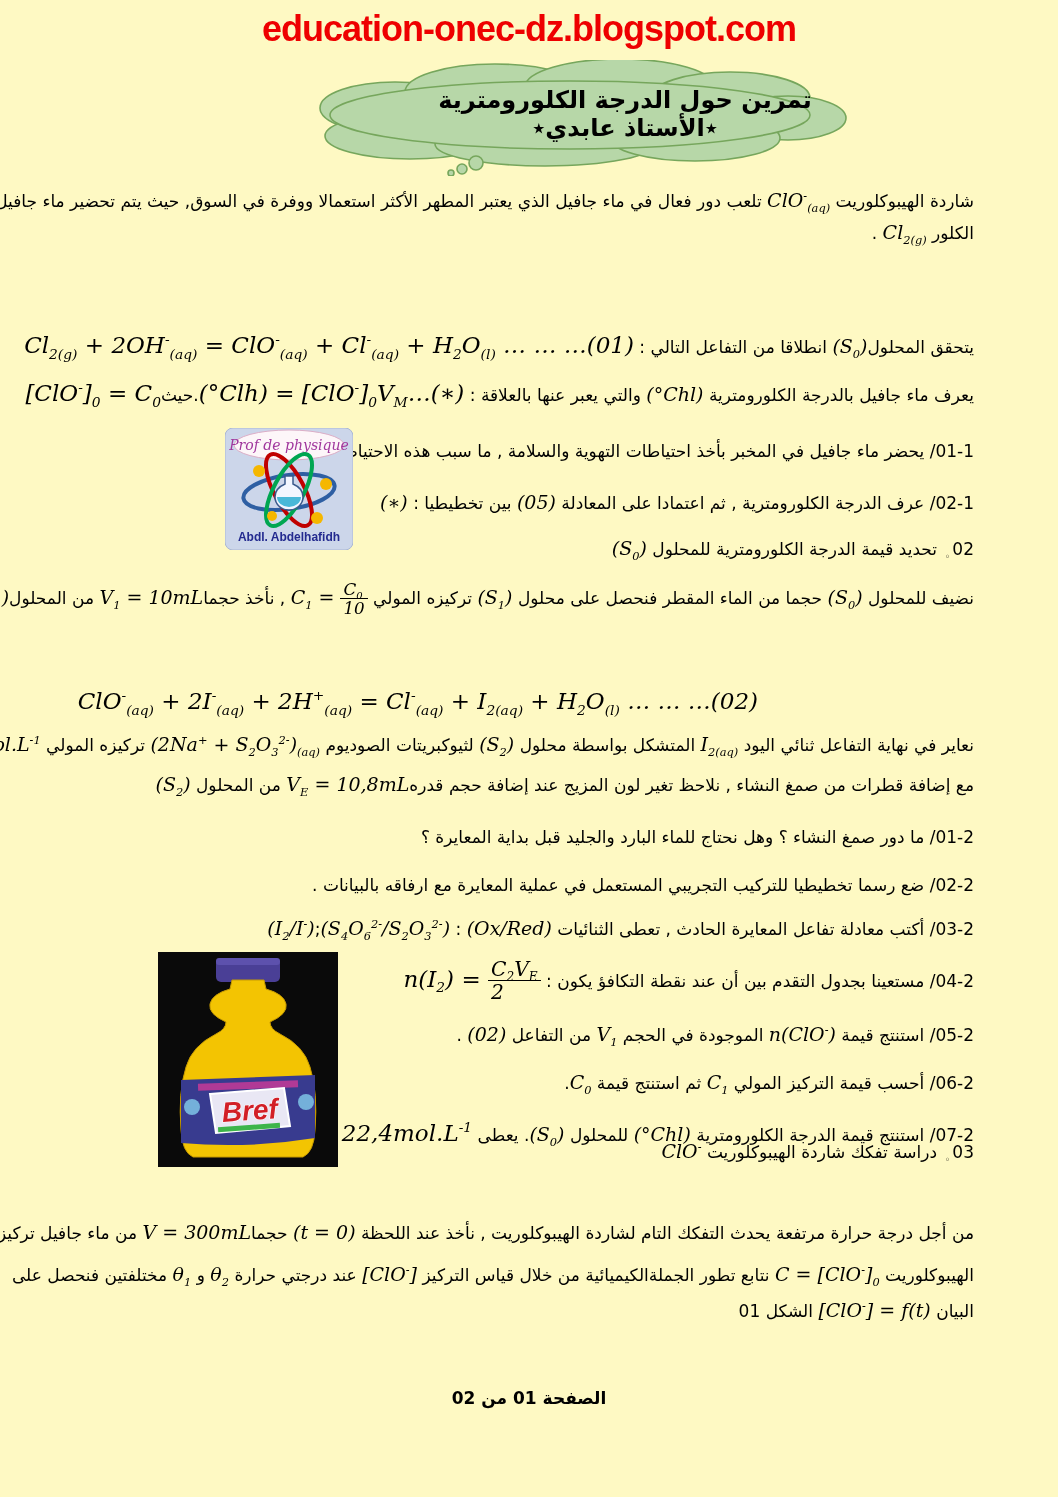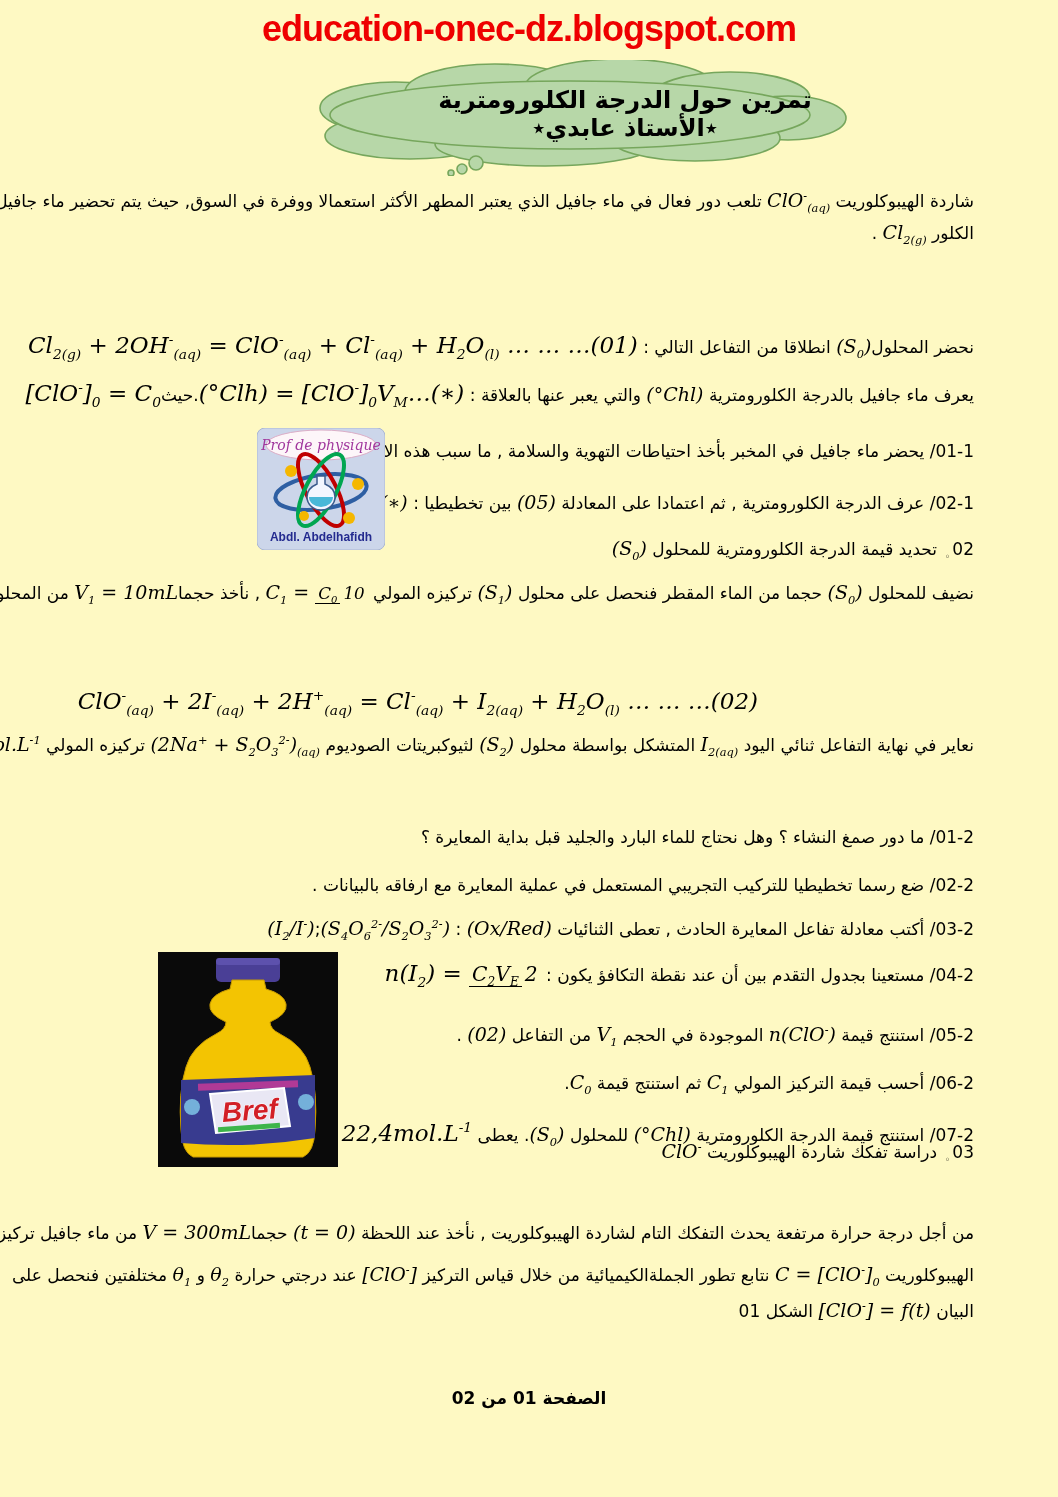--- a/index.html
+++ b/index.html
@@ -14,37 +14,37 @@
         font-weight:bold;font-size:24px;direction:rtl;}
   .line{position:absolute;right:84px;white-space:nowrap;font-size:17px;line-height:1.35;}
   .ar{}
   .math{direction:ltr;display:inline-block;font-family:"DejaVu Serif",serif;
         font-style:italic;font-size:19px;}
   .math.big{font-size:23px;}
   .math sub,.math sup{font-size:60%;line-height:0;}
   .qlabel{display:inline-block;font-size:17px;}
   .qlabel bdi{display:inline-block;direction:ltr;}
   .ordc{display:inline-block;font-size:10px;vertical-align:-5px;padding:0 2px;}
-  .frac{display:inline-flex;flex-direction:row;vertical-align:middle;
+  .frac{display:inline-flex;flex-direction:column;vertical-align:middle;
         line-height:1.1;font-size:88%;}
   .frac .fnum{border-bottom:1.4px solid #000;padding:0 3px;}
   .frac .fden{padding:0 3px;}
   
   #p1l1{top:188px} #p1l2{top:220px}
   #s1h{top:286px}  #eq1{top:330px}  #eqstar{top:378px}
   #q11{top:440px}  #q12{top:490px}
   #s2h{top:536px}  #dil1{top:580px} #dil2{top:640px}
   #eq2{top:686px;right:300px}
   #tit1{top:732px} #tit2{top:772px}
   #q21{top:826px}  #q22{top:874px}  #q23{top:916px}  #q24{top:958px}
   #q25{top:1022px} #q26{top:1070px} #q27{top:1118px}
   #s3h{top:1139px} #s31{top:1220px} #s32{top:1262px} #s33{top:1298px}
   .footer{position:absolute;top:1388px;left:0;right:0;text-align:center;
         font-weight:bold;font-size:17px;}
-  .logo-box{position:absolute;left:225px;top:428px;width:128px;height:122px;margin-left:32px;}
+  .logo-box{position:absolute;left:225px;top:428px;width:128px;height:122px;}
   .bottle-box{position:absolute;left:158px;top:952px;width:180px;height:215px;}
 </style>
 </head>
 <body>
 
 <div class="page">
 
   <div class="site-header" style="color:#ee0000">education-onec-dz.blogspot.com</div>
 
   <div class="banner">
@@ -62,31 +62,32 @@
         <circle cx="186" cy="103" r="7"></circle>
         <circle cx="172" cy="109" r="5"></circle>
         <circle cx="161" cy="113" r="3"></circle>
       </g>
     </svg>
     <div class="banner-title">تمرين حول الدرجة الكلورومترية ٭الأستاذ عابدي٭</div>
   </div>
 
   <div class="line" id="p1l1"><span class="ar">شاردة الهيبوكلوريت </span><span class="math" dir="ltr">ClO<sup>-</sup><sub>(aq)</sub></span><span class="ar"> تلعب دور فعال في ماء جافيل الذي يعتبر المطهر الأكثر استعمالا ووفرة في السوق, حيث يتم تحضير ماء جافيل انطلاقا من غاز ثنائي</span></div>
   <div class="line" id="p1l2"><span class="ar">الكلور </span><span class="math" dir="ltr">Cl<sub>2(g)</sub></span><span class="ar"> .</span></div>
-  <div class="line" id="eq1"><span class="ar">نحضر المحلول</span><span class="math" dir="ltr">(S<sub>0</sub>)</span><span class="ar"> انطلاقا من التفاعل التالي : </span><span class="math big" dir="ltr">Cl<sub>2(g)</sub> + 2OH<sup>-</sup><sub>(aq)</sub> = ClO<sup>-</sup><sub>(aq)</sub> + Cl<sup>-</sup><sub>(aq)</sub> + H<sub>2</sub>O<sub>(l)</sub> … … …(01)</span></div>
+  <div class="line" id="eq1"><span class="ar">يتحقق المحلول</span><span class="math" dir="ltr">(S<sub>0</sub>)</span><span class="ar"> انطلاقا من التفاعل التالي : </span><span class="math big" dir="ltr">Cl<sub>2(g)</sub> + 2OH<sup>-</sup><sub>(aq)</sub> = ClO<sup>-</sup><sub>(aq)</sub> + Cl<sup>-</sup><sub>(aq)</sub> + H<sub>2</sub>O<sub>(l)</sub> … … …(01)</span></div>
   <div class="line" id="eqstar"><span class="ar">يعرف ماء جافيل بالدرجة الكلورومترية </span><span class="math" dir="ltr">(°Chl)</span><span class="ar"> والتي يعبر عنها بالعلاقة : </span><span class="math big" dir="ltr">(∗)</span><span class="math big" dir="ltr">…</span><span class="math big" dir="ltr">(°Clh) = [ClO<sup>-</sup>]<sub>0</sub>V<sub>M</sub></span><span class="ar">.حيث</span><span class="math big" dir="ltr">[ClO<sup>-</sup>]<sub>0</sub> = C<sub>0</sub></span></div>
   <div class="line" id="q11"><span class="qlabel"><bdi dir="ltr">1</bdi><bdi dir="ltr">-</bdi><bdi dir="ltr">01</bdi><bdi dir="ltr">/</bdi></span><span class="ar"> يحضر ماء جافيل في المخبر بأخذ احتياطات التهوية والسلامة , ما سبب هذه الاحتياطات برأيك ؟</span></div>
   <div class="line" id="q12"><span class="qlabel"><bdi dir="ltr">1</bdi><bdi dir="ltr">-</bdi><bdi dir="ltr">02</bdi><bdi dir="ltr">/</bdi></span><span class="ar"> عرف الدرجة الكلورومترية , ثم اعتمادا على المعادلة </span><span class="math" dir="ltr">(05)</span><span class="ar"> بين تخطيطيا : </span><span class="math" dir="ltr">(∗)</span></div>
   <div class="line" id="s2h"><span class="qlabel"><bdi dir="ltr">02</bdi></span><span class="ordc">◦</span><span class="ar"> تحديد قيمة الدرجة الكلورومترية للمحلول </span><span class="math" dir="ltr">(S<sub>0</sub>)</span></div>
   <div class="line" id="dil1"><span class="ar">نضيف للمحلول </span><span class="math" dir="ltr">(S<sub>0</sub>)</span><span class="ar"> حجما من الماء المقطر فنحصل على محلول </span><span class="math" dir="ltr">(S<sub>1</sub>)</span><span class="ar"> تركيزه المولي </span><span class="math" dir="ltr">C<sub>1</sub> = <span class="frac">
           <span class="fnum">C<sub>0</sub></span>
           <span class="fden">10</span>
         </span></span><span class="ar"> , نأخذ حجما</span><span class="math" dir="ltr">V<sub>1</sub> = 10mL</span><span class="ar"> من المحلول</span><span class="math" dir="ltr">(S<sub>1</sub>)</span></div>
   <div class="line" id="eq2"><span class="math big" dir="ltr">ClO<sup>-</sup><sub>(aq)</sub> + 2I<sup>-</sup><sub>(aq)</sub> + 2H<sup>+</sup><sub>(aq)</sub> = Cl<sup>-</sup><sub>(aq)</sub> + I<sub>2(aq)</sub> + H<sub>2</sub>O<sub>(l)</sub> … … …(02)</span></div>
   <div class="line" id="tit1"><span class="ar">نعاير في نهاية التفاعل ثنائي اليود </span><span class="math" dir="ltr">I<sub>2(aq)</sub></span><span class="ar"> المتشكل بواسطة محلول </span><span class="math" dir="ltr">(S<sub>2</sub>)</span><span class="ar"> لثيوكبريتات الصوديوم </span><span class="math" dir="ltr">(2Na<sup>+</sup> + S<sub>2</sub>O<sub>3</sub><sup>2-</sup>)<sub>(aq)</sub></span><span class="ar"> تركيزه المولي </span><span class="math" dir="ltr">C = 0,1mol.L<sup>-1</sup></span></div>
+  <div class="line" id="tit2"><span class="ar">مع إضافة قطرات من صمغ النشاء , نلاحظ تغير لون المزيج عند إضافة حجم قدره</span><span class="math" dir="ltr">V<sub>E</sub> = 10,8mL</span><span class="ar"> من المحلول </span><span class="math" dir="ltr">(S<sub>2</sub>)</span></div>
   <div class="line" id="q21"><span class="qlabel"><bdi dir="ltr">2</bdi><bdi dir="ltr">-</bdi><bdi dir="ltr">01</bdi><bdi dir="ltr">/</bdi></span><span class="ar"> ما دور صمغ النشاء ؟ وهل نحتاج للماء البارد والجليد قبل بداية المعايرة ؟</span></div>
   <div class="line" id="q22"><span class="qlabel"><bdi dir="ltr">2</bdi><bdi dir="ltr">-</bdi><bdi dir="ltr">02</bdi><bdi dir="ltr">/</bdi></span><span class="ar"> ضع رسما تخطيطيا للتركيب التجريبي المستعمل في عملية المعايرة مع ارفاقه بالبيانات .</span></div>
   <div class="line" id="q23"><span class="qlabel"><bdi dir="ltr">2</bdi><bdi dir="ltr">-</bdi><bdi dir="ltr">03</bdi><bdi dir="ltr">/</bdi></span><span class="ar"> أكتب معادلة تفاعل المعايرة الحادث , تعطى الثنائيات </span><span class="math" dir="ltr">(Ox/Red)</span><span class="ar"> : </span><span class="math" dir="ltr">(S<sub>4</sub>O<sub>6</sub><sup>2-</sup>/S<sub>2</sub>O<sub>3</sub><sup>2-</sup>)</span><span class="ar">;</span><span class="math" dir="ltr">(I<sub>2</sub>/I<sup>-</sup>)</span></div>
   <div class="line" id="q24"><span class="qlabel"><bdi dir="ltr">2</bdi><bdi dir="ltr">-</bdi><bdi dir="ltr">04</bdi><bdi dir="ltr">/</bdi></span><span class="ar"> مستعينا بجدول التقدم بين أن عند نقطة التكافؤ يكون : </span><span class="math big" dir="ltr">n(I<sub>2</sub>) = <span class="frac">
           <span class="fnum">C<sub>2</sub>V<sub>E</sub></span>
           <span class="fden">2</span>
         </span></span></div>
   <div class="line" id="q25"><span class="qlabel"><bdi dir="ltr">2</bdi><bdi dir="ltr">-</bdi><bdi dir="ltr">05</bdi><bdi dir="ltr">/</bdi></span><span class="ar"> استنتج قيمة </span><span class="math" dir="ltr">n(ClO<sup>-</sup>)</span><span class="ar"> الموجودة في الحجم </span><span class="math" dir="ltr">V<sub>1</sub></span><span class="ar"> من التفاعل </span><span class="math" dir="ltr">(02)</span><span class="ar"> .</span></div>
   <div class="line" id="q26"><span class="qlabel"><bdi dir="ltr">2</bdi><bdi dir="ltr">-</bdi><bdi dir="ltr">06</bdi><bdi dir="ltr">/</bdi></span><span class="ar"> أحسب قيمة التركيز المولي </span><span class="math" dir="ltr">C<sub>1</sub></span><span class="ar"> ثم استنتج قيمة </span><span class="math" dir="ltr">C<sub>0</sub></span><span class="ar">.</span></div>
   <div class="line" id="q27"><span class="qlabel"><bdi dir="ltr">2</bdi><bdi dir="ltr">-</bdi><bdi dir="ltr">07</bdi><bdi dir="ltr">/</bdi></span><span class="ar"> استنتج قيمة الدرجة الكلورومترية </span><span class="math" dir="ltr">(°Chl)</span><span class="ar"> للمحلول </span><span class="math" dir="ltr">(S<sub>0</sub>)</span><span class="ar">. يعطى </span><span class="math big" dir="ltr">V<sub>M</sub> = 22,4mol.L<sup>-1</sup></span></div>

